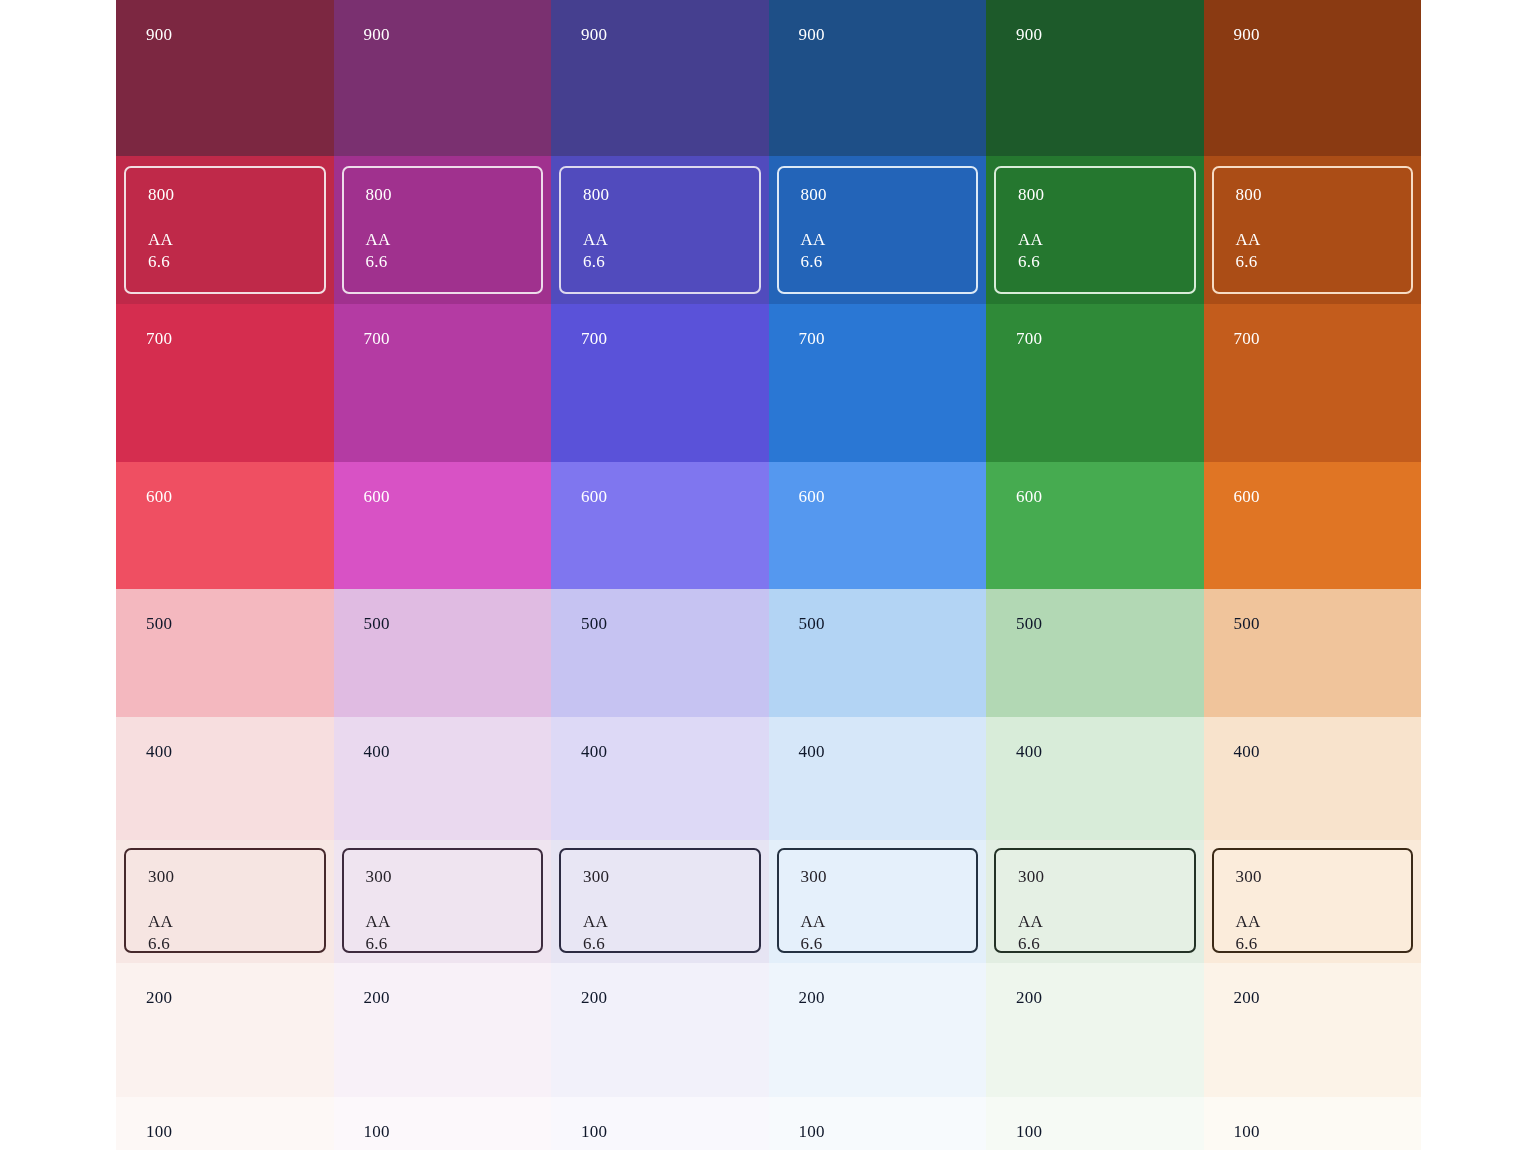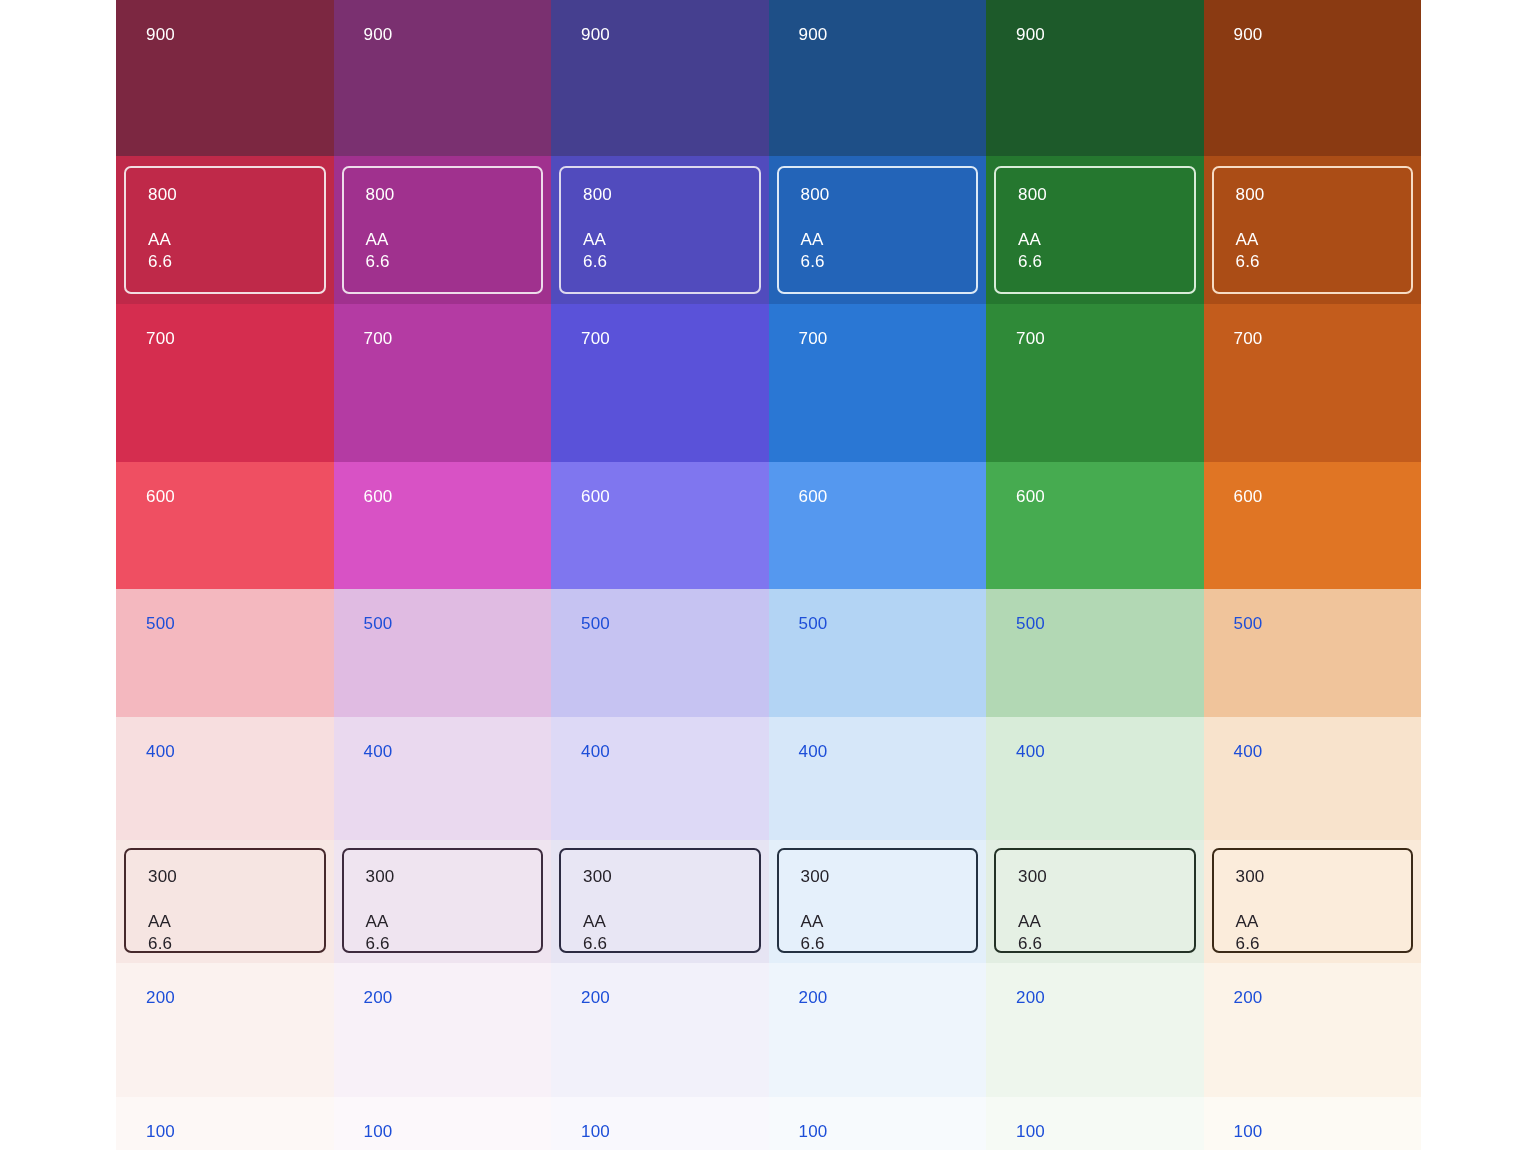--- a/index.html
+++ b/index.html
@@ -14,20 +14,21 @@
     overflow: hidden;
   }
 
   #palette-root {
     position: absolute;
     left: 0;
     top: 0;
     width: 1540px;
     height: 1150px;
     background: #ffffff;
+    font-family: Liberation Serif, serif;
   }
 
   .grid {
     position: absolute;
     left: 116px;
     top: 0px;
     width: 1305px;
     height: 1150px;
     display: flex;
     flex-direction: row;
@@ -71,21 +72,21 @@
   .cell.r700 .cell-label,
   .cell.r600 .cell-label { top: 26px; }
 
   .cell.r500 .cell-label,
   .cell.r400 .cell-label,
   .cell.r200 .cell-label { top: 26px; }
 
   .cell.r100 .cell-label { top: 26px; }
 
   .light-text { color: #ffffff; }
-  .dark-text  { color: #1d4ed8; }
+  .dark-text  { color: #0f172a; }
 
   
   .card {
     position: absolute;
     left: 8px;
     right: 8px;
     top: 10px;
     bottom: 10px;
     box-sizing: border-box;
     border-radius: 7px;

